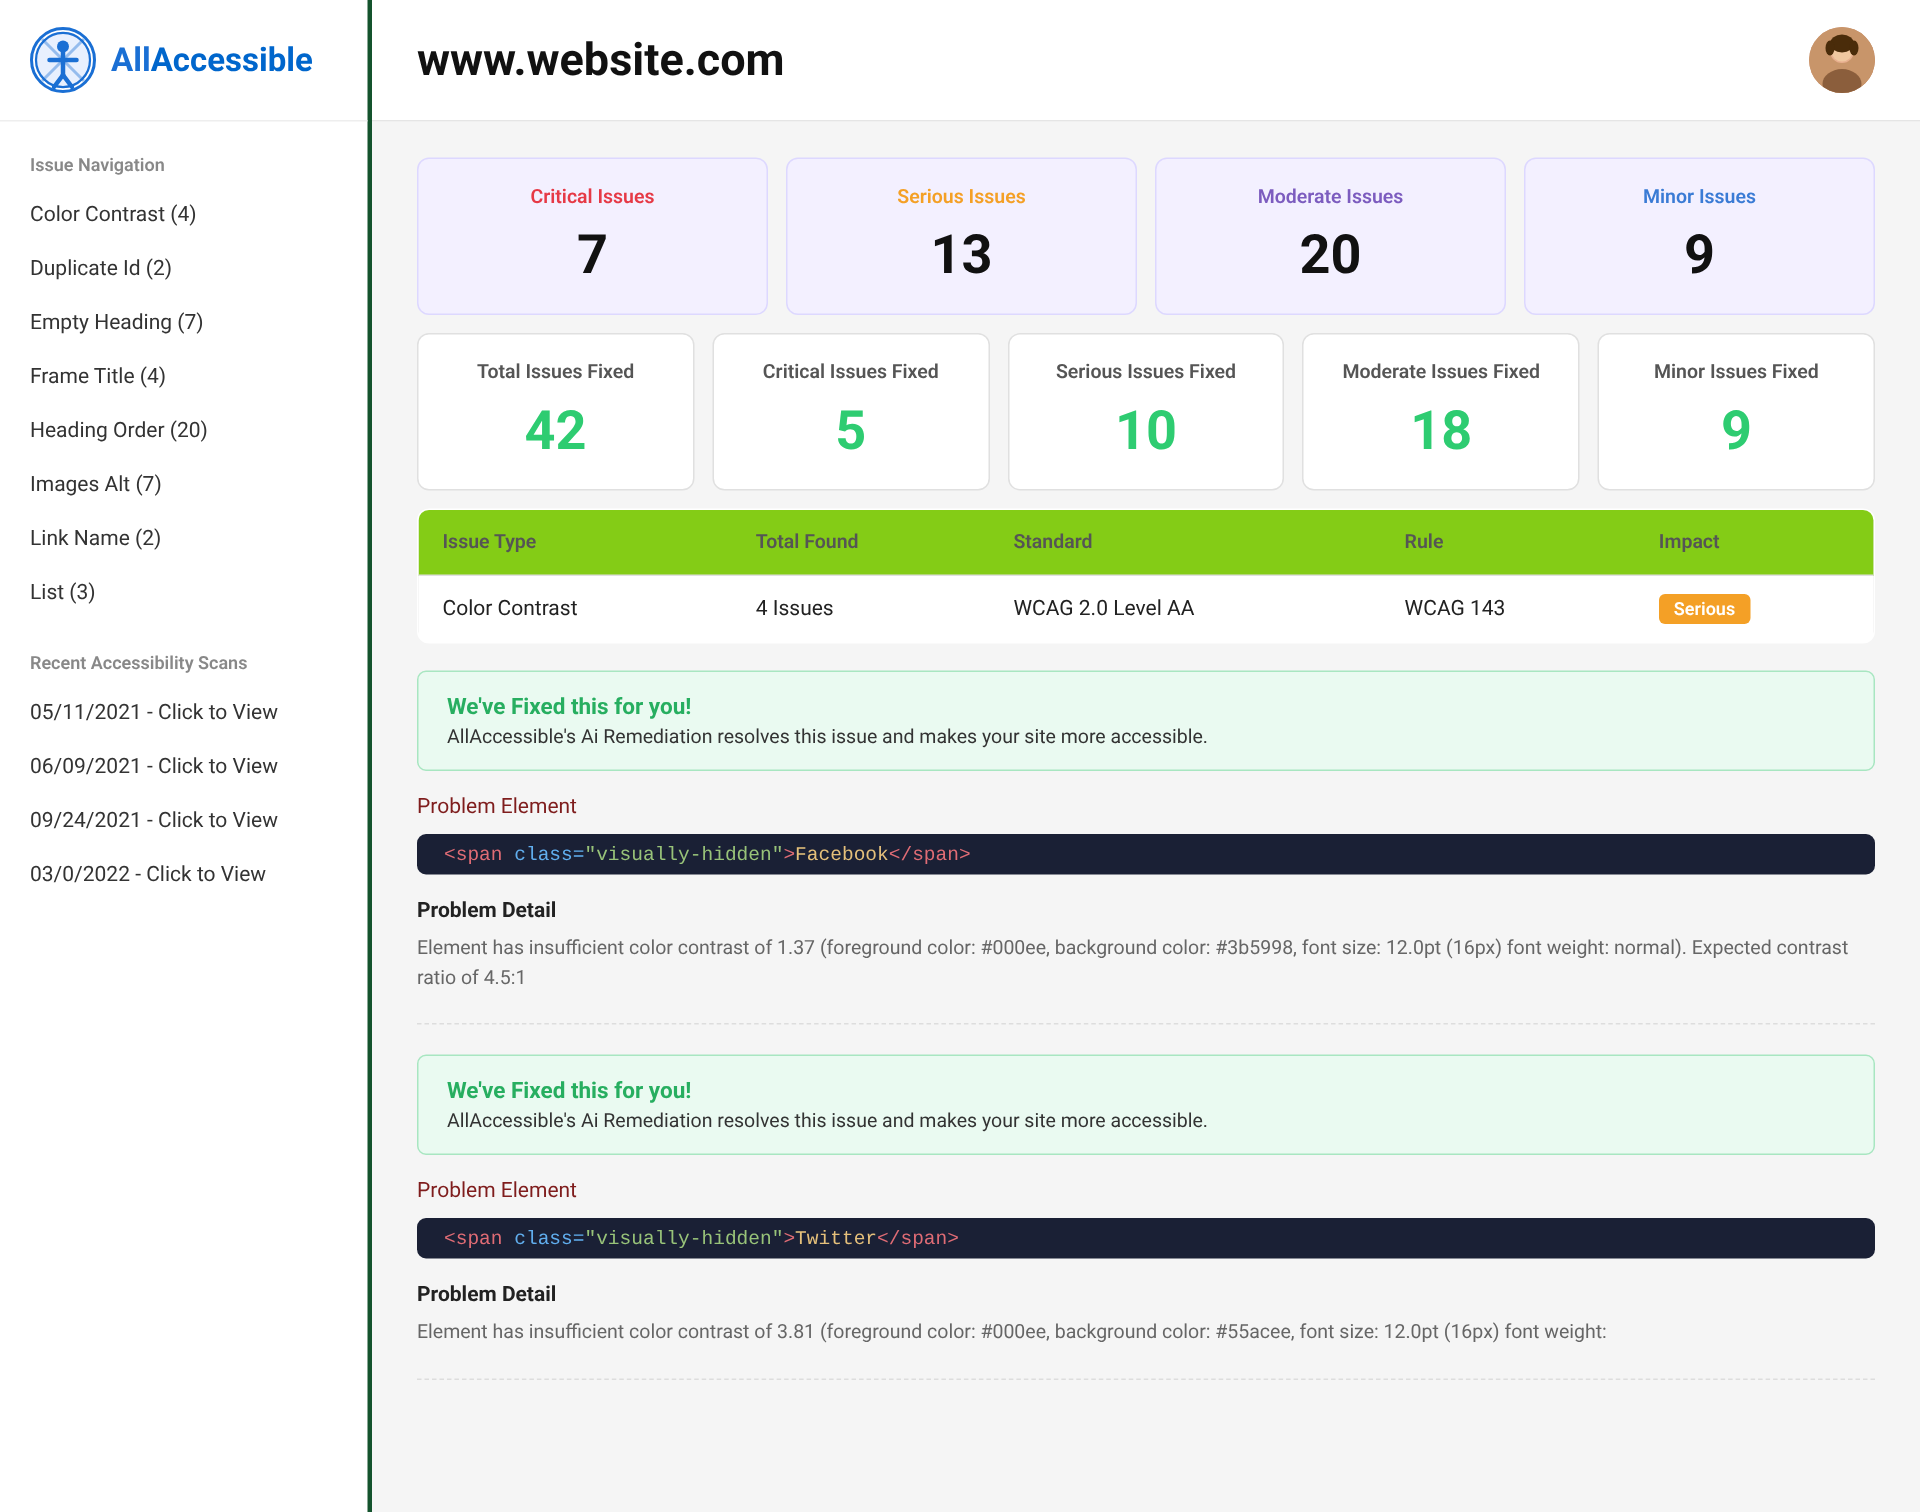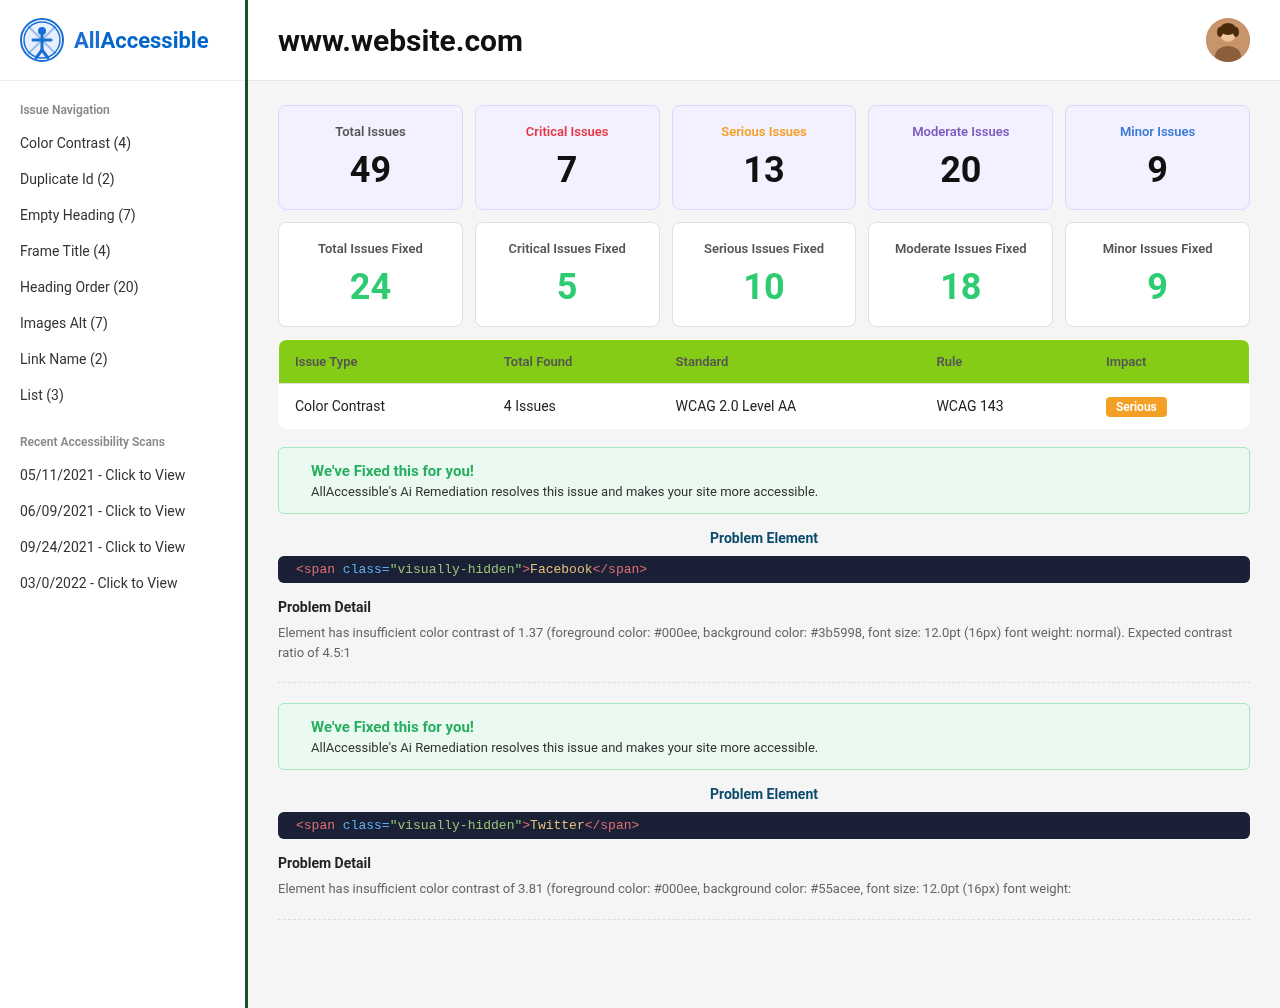--- a/index.html
+++ b/index.html
@@ -157,41 +157,40 @@
       padding: 3px 10px;
       font-size: 12px;
       font-weight: 600;
     }
 
     
     .fixed-banner {
       background: #eafaf1;
       border: 1px solid #a8e6c1;
       border-radius: 6px;
-      padding: 14px 32px;
+      padding: 14px 19px;
       margin-bottom: 16px;
     }
     .fixed-banner .fixed-title {
       font-size: 15px;
       font-weight: 700;
       color: #27ae60;
       margin-bottom: 4px;
     }
     .fixed-banner .fixed-desc {
       font-size: 13px;
       color: #333;
     }
 
     
     .problem-label {
       font-size: 14px;
-      font-weight: 700;
-      color: #0c4a6e;
+      font-weight: 400;
+      color: #7f1d1d;
       margin-bottom: 10px;
-      text-align: center;
     }
     .code-block {
       background: #1a2035;
       border-radius: 6px;
       padding: 6px 18px;
       margin-bottom: 16px;
       font-family: 'Courier New', monospace;
       font-size: 13px;
     }
     .code-tag { color: #e06c75; }
@@ -278,24 +277,20 @@
           <ellipse cx="14" cy="14" rx="3" ry="5" fill="#4a2c0a"></ellipse>
           <ellipse cx="30" cy="14" rx="3" ry="5" fill="#4a2c0a"></ellipse>
         </svg>
       </div>
     </div>
   </div>
 
   <div class="main-content">
 
     <div class="stats-row" id="stats-row-1">
-    <div class="stat-card has-bg">
-          <div class="stat-label ">Total Issues</div>
-          <div class="stat-value">49</div>
-        </div>
         <div class="stat-card has-bg">
           <div class="stat-label critical">Critical Issues</div>
           <div class="stat-value">7</div>
         </div>
         <div class="stat-card has-bg">
           <div class="stat-label serious">Serious Issues</div>
           <div class="stat-value">13</div>
         </div>
         <div class="stat-card has-bg">
           <div class="stat-label moderate">Moderate Issues</div>
@@ -303,21 +298,21 @@
         </div>
         <div class="stat-card has-bg">
           <div class="stat-label minor">Minor Issues</div>
           <div class="stat-value">9</div>
         </div>
       </div>
 
     <div class="stats-row" id="stats-row-2">
     <div class="stat-card">
           <div class="stat-label">Total Issues Fixed</div>
-          <div class="stat-value green">24</div>
+          <div class="stat-value green">42</div>
         </div>
         <div class="stat-card">
           <div class="stat-label">Critical Issues Fixed</div>
           <div class="stat-value green">5</div>
         </div>
         <div class="stat-card">
           <div class="stat-label">Serious Issues Fixed</div>
           <div class="stat-value green">10</div>
         </div>
         <div class="stat-card">

